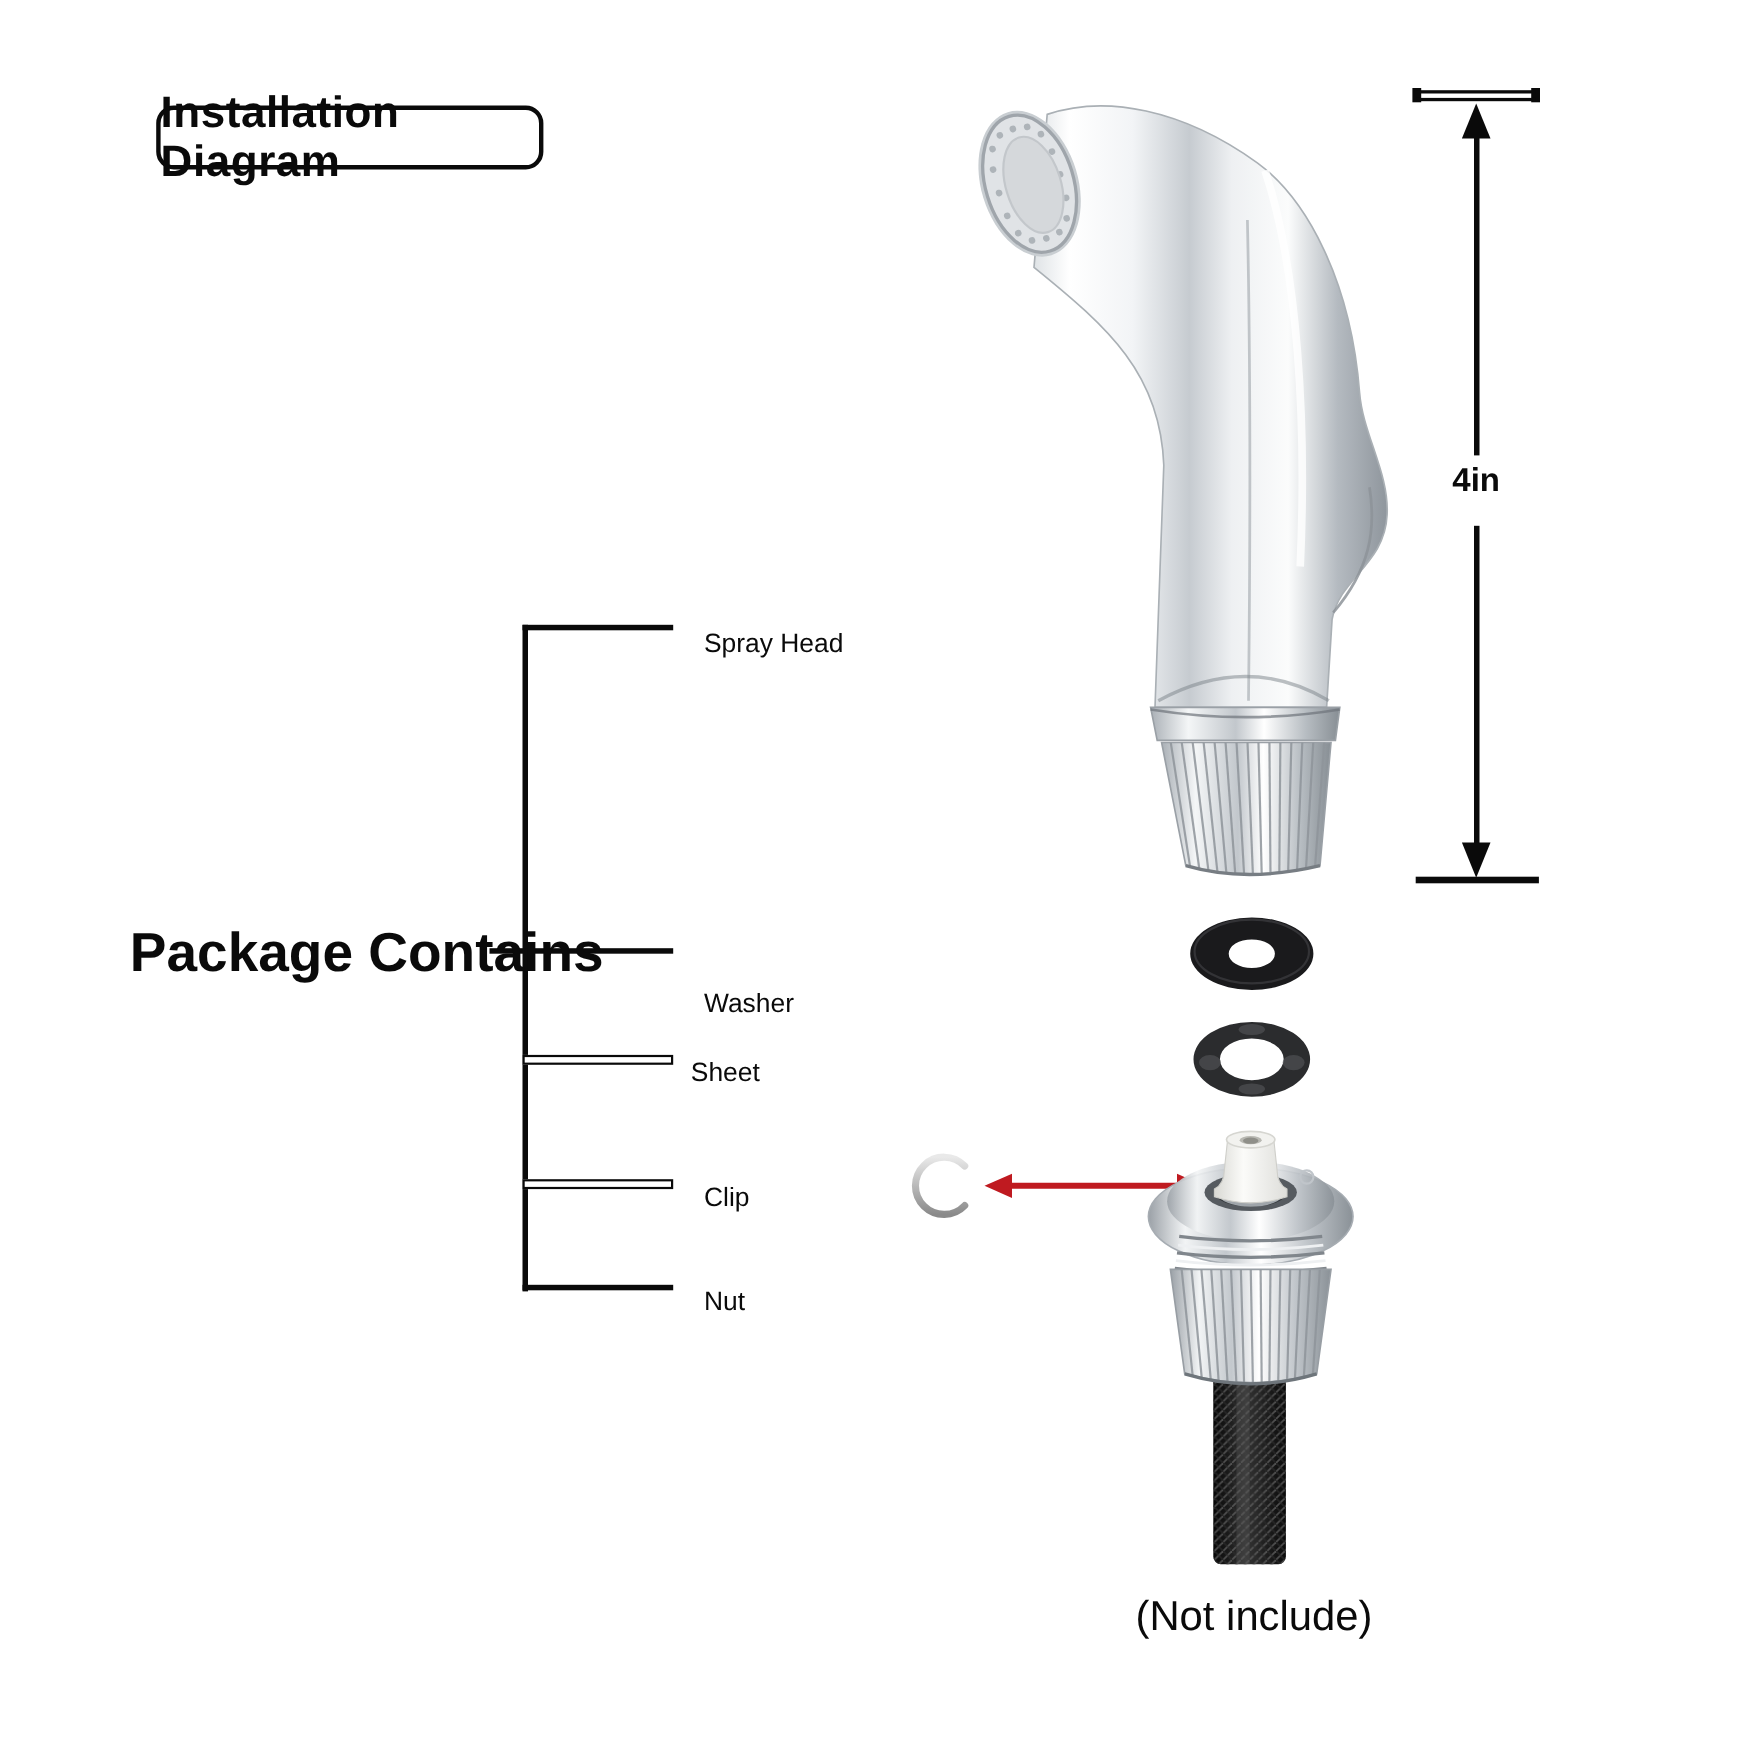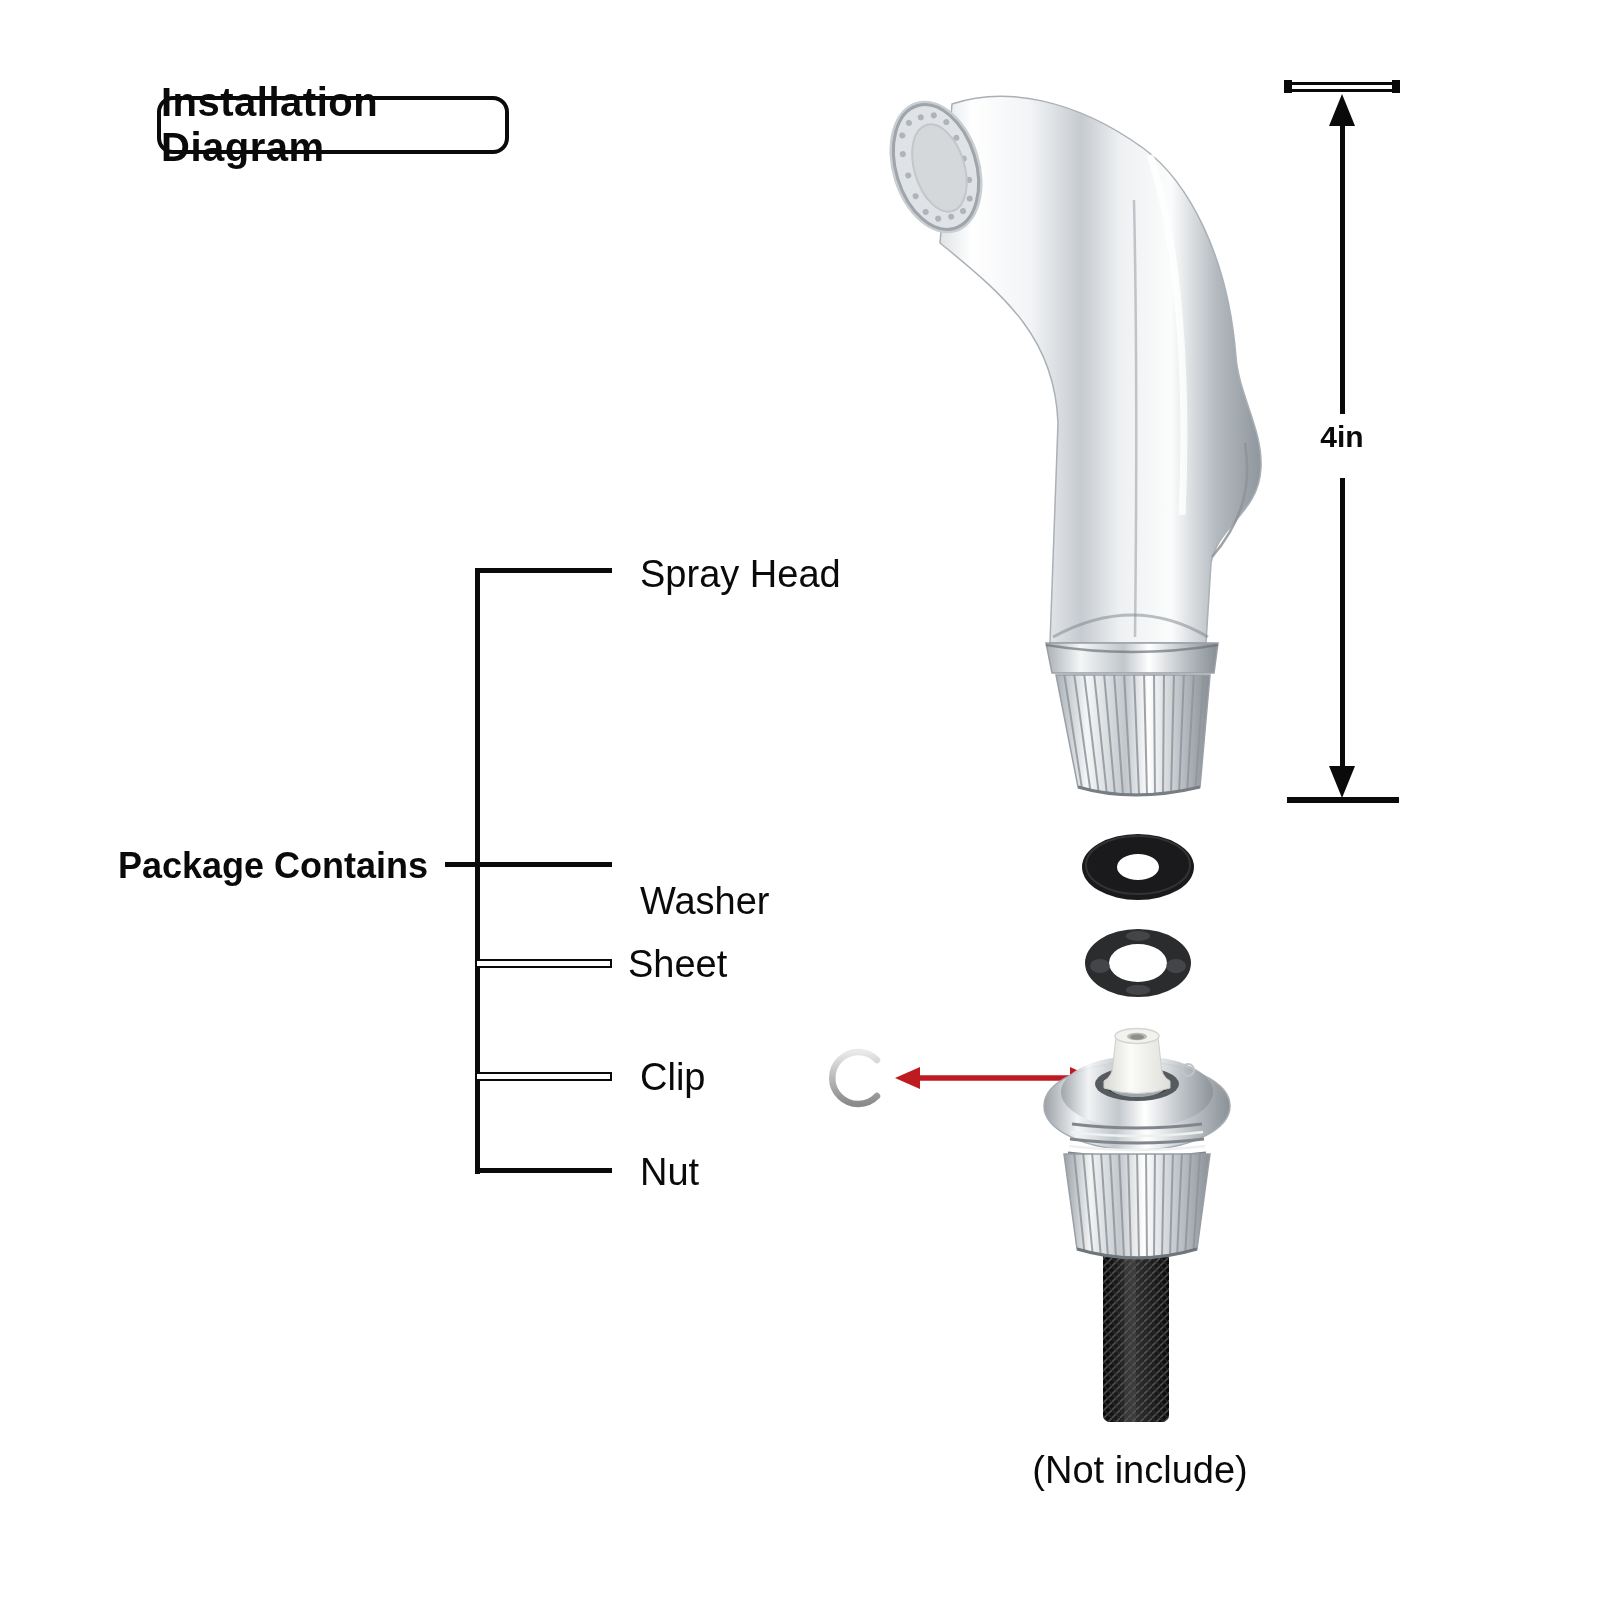--- a/index.html
+++ b/index.html
@@ -1,25 +1,25 @@
 <!DOCTYPE html>
 <html><head>
 <meta charset="utf-8">
 <style>
   html,body{margin:0;padding:0;background:#fff;}
   .canvas{position:relative;width:1600px;height:1600px;background:#ffffff;
           font-family:"Liberation Sans",sans-serif;color:#0a0a0a;overflow:hidden;}
   .title-box{position:absolute;left:142px;top:96px;width:352px;height:58px;
              border:4px solid #0a0a0a;border-radius:16px;display:flex;
              align-items:center;justify-content:center;font-size:40px;font-weight:600;
-             letter-spacing:0.5px;box-sizing:border-box;margin-left:15px;}
+             letter-spacing:0.5px;box-sizing:border-box;}
   .line{position:absolute;background:#0a0a0a;}
   .dbl-line{position:absolute;box-sizing:border-box;border:2px solid #0a0a0a;background:#fff;height:9px;}
-  .label{position:absolute;font-size:38px;font-weight:400;transform:translateY(-50%);white-space:nowrap;}
-  .pkg-label{position:absolute;font-size:36px;font-weight:600;transform:translateY(-50%);white-space:nowrap;}
+  .label{position:absolute;font-size:24px;font-weight:400;transform:translateY(-50%);white-space:nowrap;margin-top:12px;}
+  .pkg-label{position:absolute;font-size:50px;font-weight:600;transform:translateY(-50%);white-space:nowrap;}
   .dim-text{position:absolute;left:1272px;top:420px;width:140px;text-align:center;
             font-size:30px;font-weight:700;}
   .arrow-up{position:absolute;left:1329px;top:94px;width:0;height:0;
             border-left:13px solid transparent;border-right:13px solid transparent;
             border-bottom:32px solid #0a0a0a;}
   .arrow-down{position:absolute;left:1329px;top:766px;width:0;height:0;
             border-left:13px solid transparent;border-right:13px solid transparent;
             border-top:32px solid #0a0a0a;}
   .hose-caption{position:absolute;left:990px;top:1448px;width:300px;text-align:center;
                 font-size:38px;line-height:44px;}

